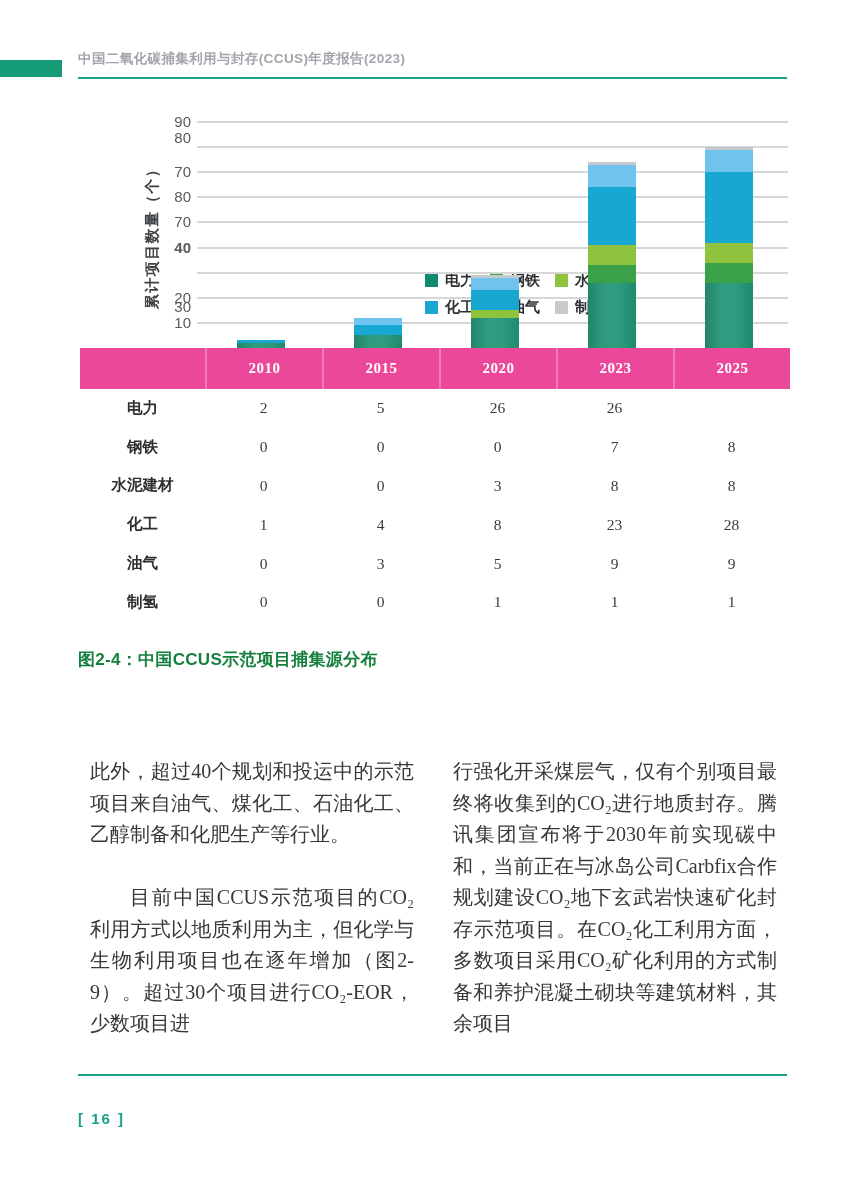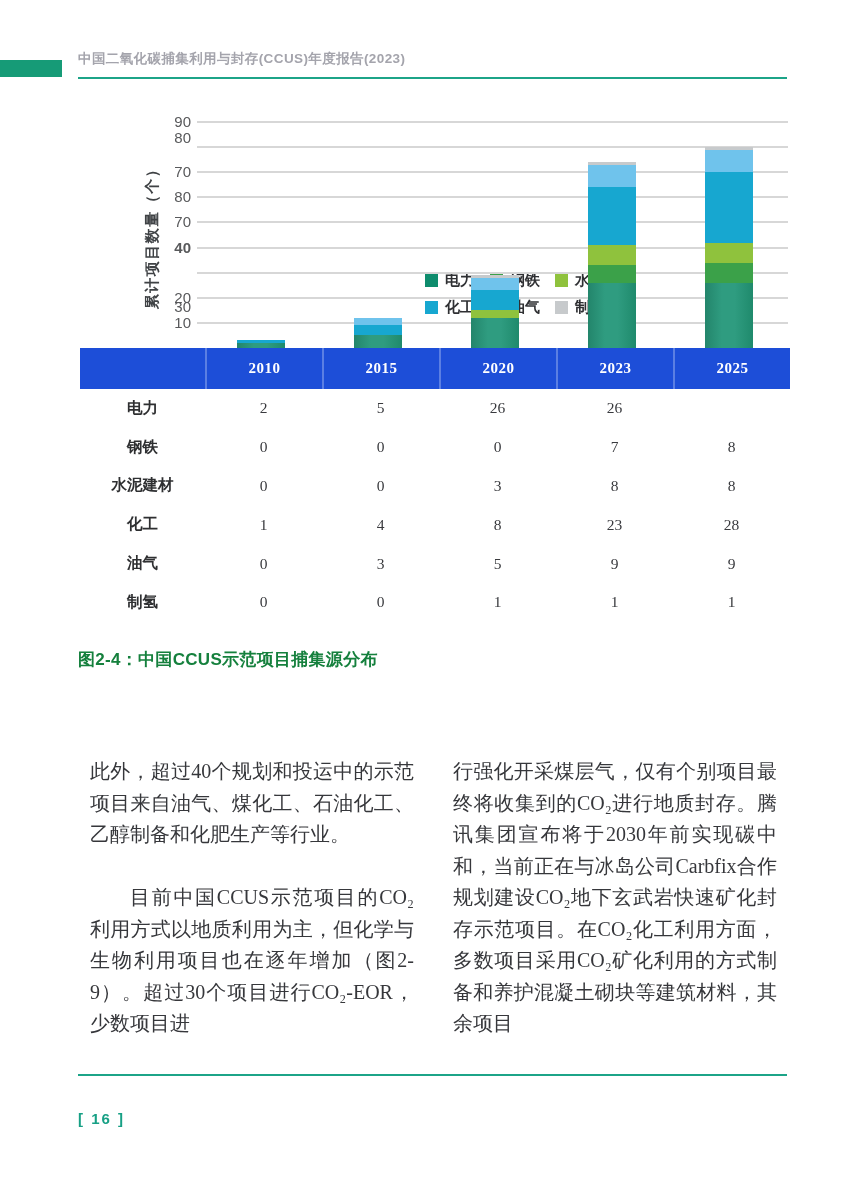--- a/index.html
+++ b/index.html
@@ -23,21 +23,21 @@
   .seg{position:absolute;left:0;width:48px;}
   .seg-power{background:linear-gradient(90deg,#23856B 0%,#2F9C80 35%,#2F9C80 62%,#1F8A6C 100%);}
   #legend{position:absolute;left:228px;top:150px;}
   .legend-row{display:flex;align-items:center;height:17px;margin-bottom:10px;}
   .legend-item{display:flex;align-items:center;min-width:64px;margin-right:1px;}
   .legend-swatch{width:13px;height:13px;margin-right:7px;flex:0 0 auto;}
   .legend-label{font-size:15px;font-weight:bold;color:#2F3033;white-space:nowrap;}
   
   #tbl{position:absolute;left:80px;top:348px;width:710px;}
   .tbl-grid-row{display:grid;grid-template-columns:125px repeat(5,117px);}
-  .tbl-head{height:41px;background:#1d4ed8;}
+  .tbl-head{height:41px;background:#ec4899;}
   .tbl-head .cell{display:flex;align-items:center;justify-content:center;
     font-family:"Liberation Serif",serif;font-weight:bold;font-size:15px;color:#ffffff;
     letter-spacing:.5px;}
   .tbl-head .cell + .cell{border-left:2px solid rgba(255,255,255,0.28);}
   .tbl-body-row{height:38.8px;}
   .tbl-body-row .cell{display:flex;align-items:center;justify-content:center;}
   .row-label{font-size:15.5px;font-weight:bold;color:#2E2F31;}
   .row-val{font-family:"Liberation Serif",serif;font-size:15.5px;color:#393A3E;}
   
   .fig-caption{position:absolute;left:78px;top:648px;font-size:17px;font-weight:bold;

